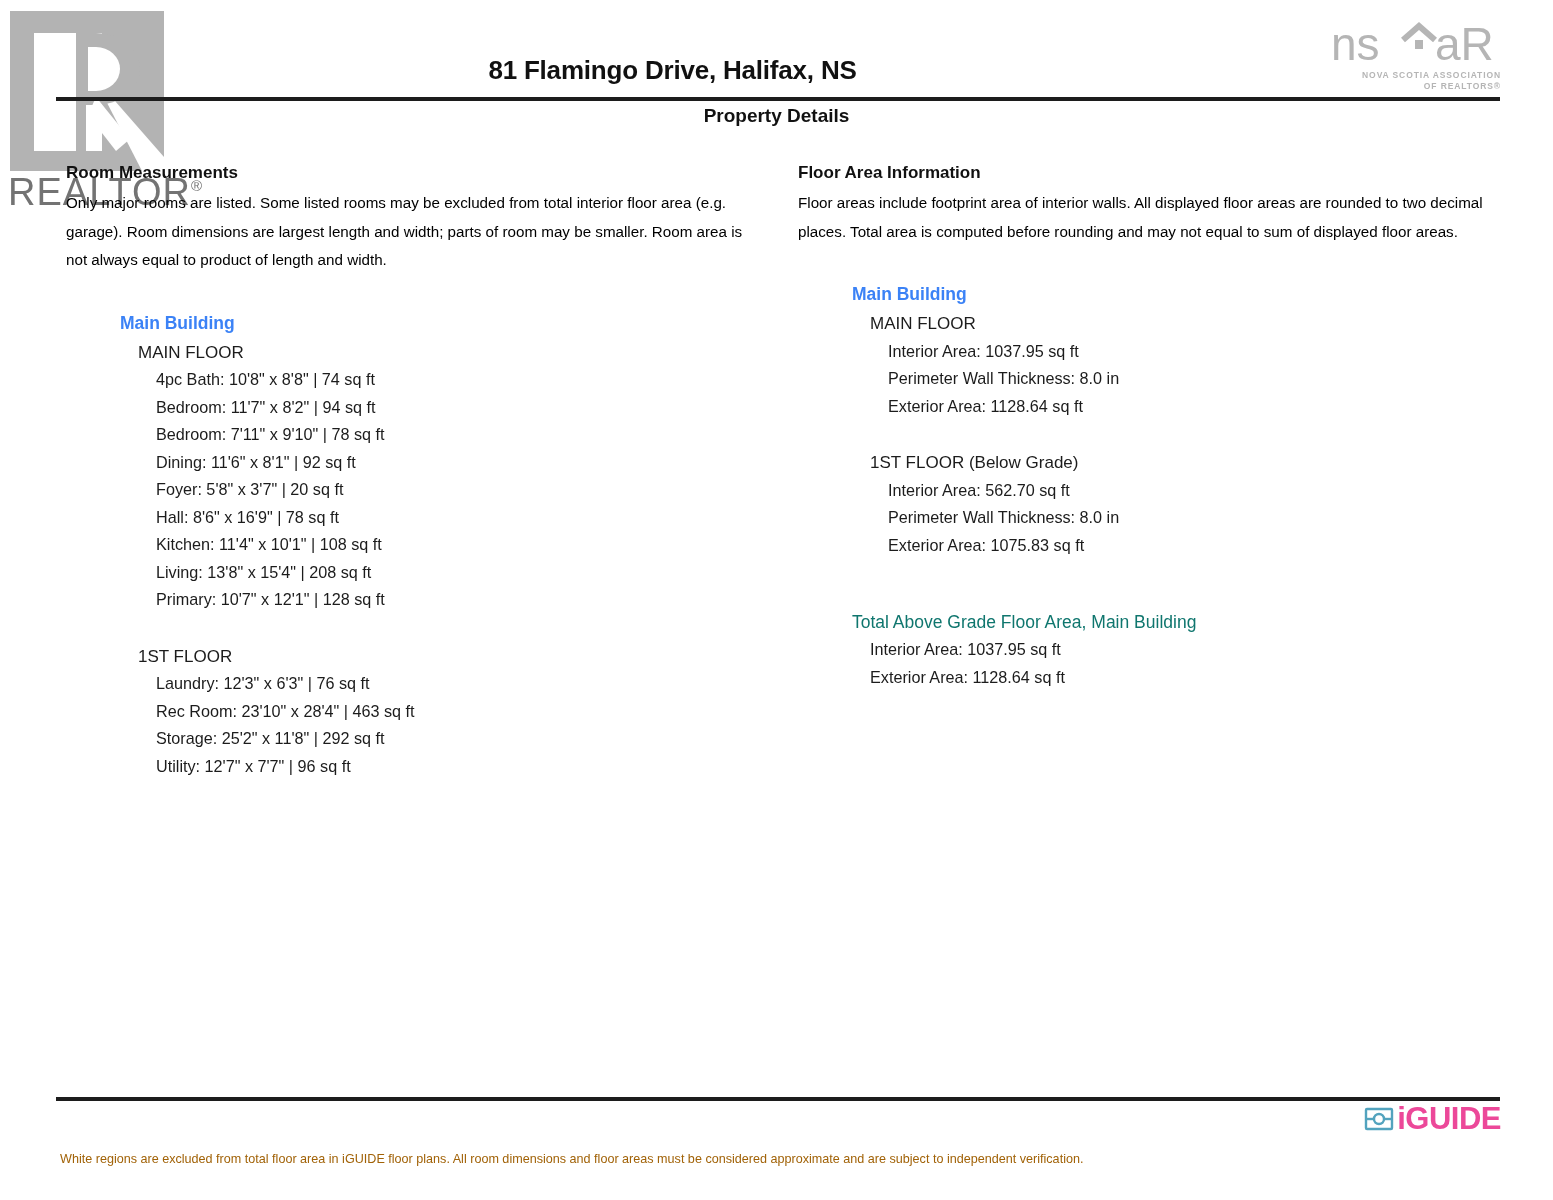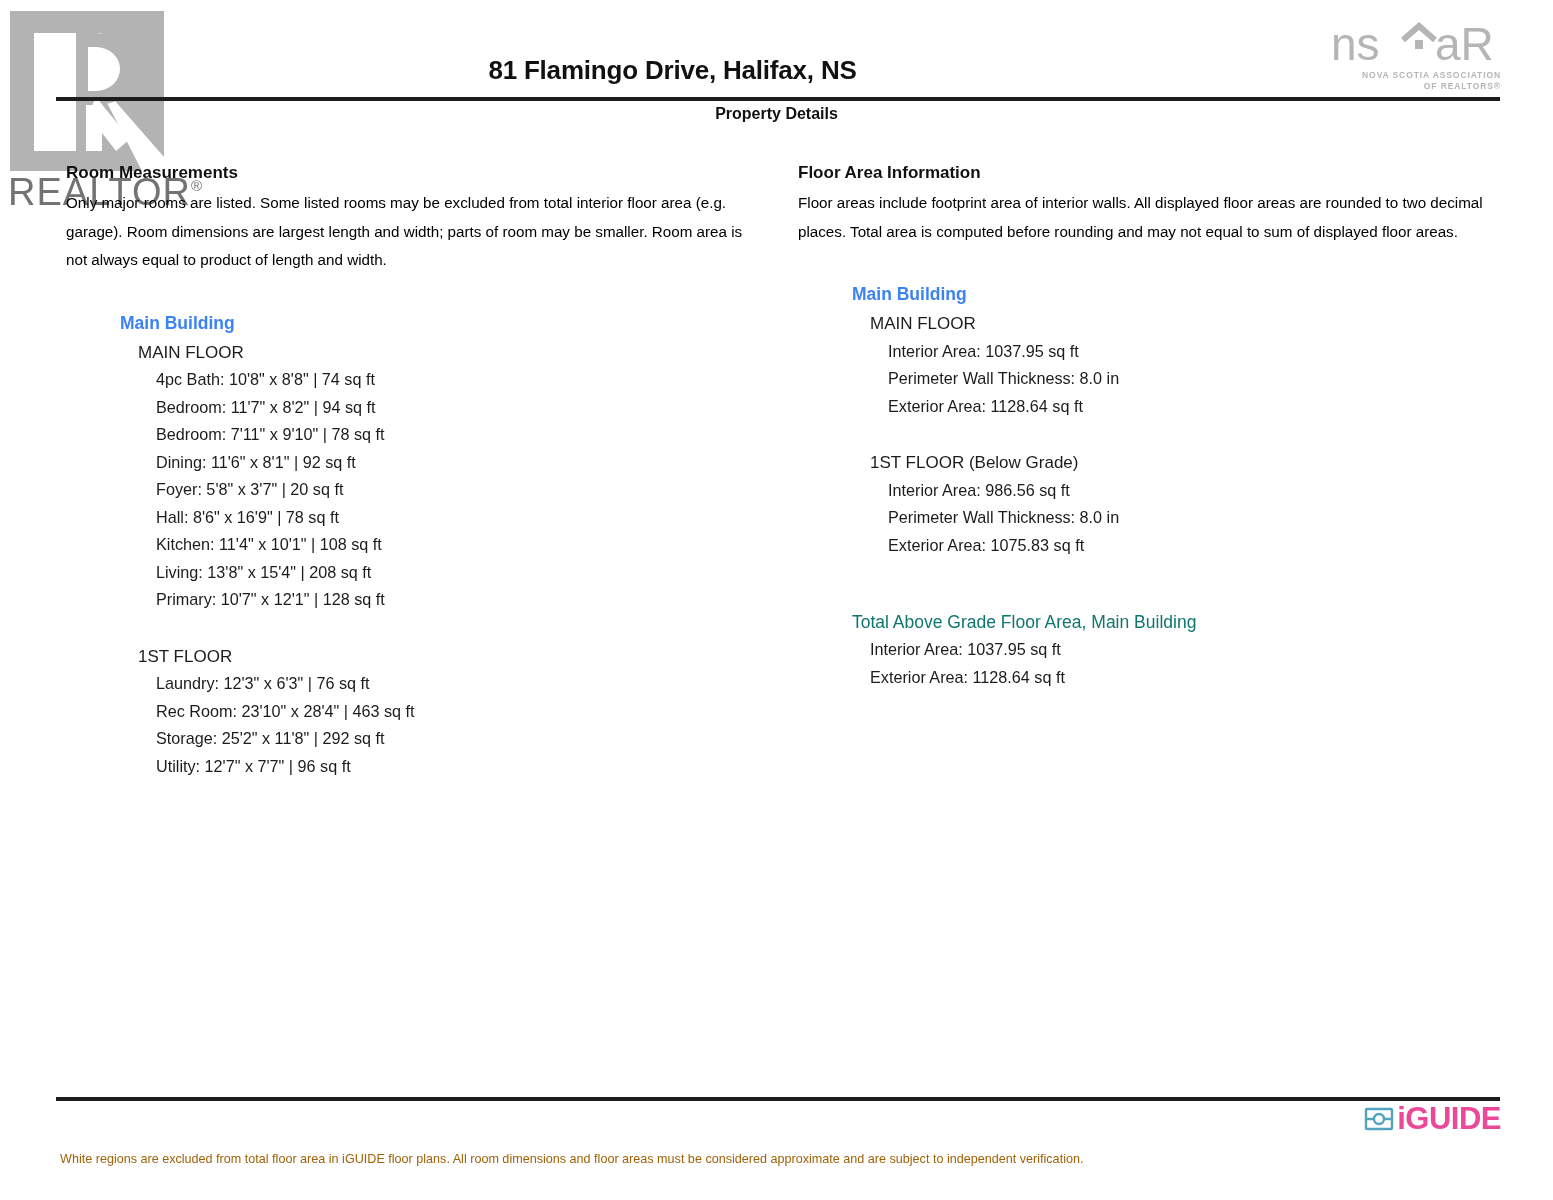--- a/index.html
+++ b/index.html
@@ -106,21 +106,21 @@
     height: 4px;
     background: #1c1c1c;
     z-index: 2;
   }
   .subtitle {
     position: absolute;
     left: 0;
     top: 105px;
     width: 1553px;
     text-align: center;
-    font-size: 16px;
+    font-size: 19px;
     font-weight: bold;
     color: #111111;
     z-index: 2;
   }
 
   
   .col {
     position: absolute;
     top: 163px;
     z-index: 2;
@@ -297,21 +297,21 @@
 
       <div class="floor-block">
         <div class="floor-name">MAIN FLOOR</div>
         <div class="item">Interior Area: 1037.95 sq ft</div>
         <div class="item">Perimeter Wall Thickness: 8.0 in</div>
         <div class="item">Exterior Area: 1128.64 sq ft</div>
       </div>
 
       <div class="floor-block spaced">
         <div class="floor-name">1ST FLOOR (Below Grade)</div>
-        <div class="item">Interior Area: 986.56 sq ft</div>
+        <div class="item">Interior Area: 562.70 sq ft</div>
         <div class="item">Perimeter Wall Thickness: 8.0 in</div>
         <div class="item">Exterior Area: 1075.83 sq ft</div>
       </div>
 
       <div class="floor-block spaced" style="margin-top:50px">
         <div class="total-head">Total Above Grade Floor Area, Main Building</div>
         <div class="total-item">Interior Area: 1037.95 sq ft</div>
         <div class="total-item">Exterior Area: 1128.64 sq ft</div>
       </div>
     </div>

